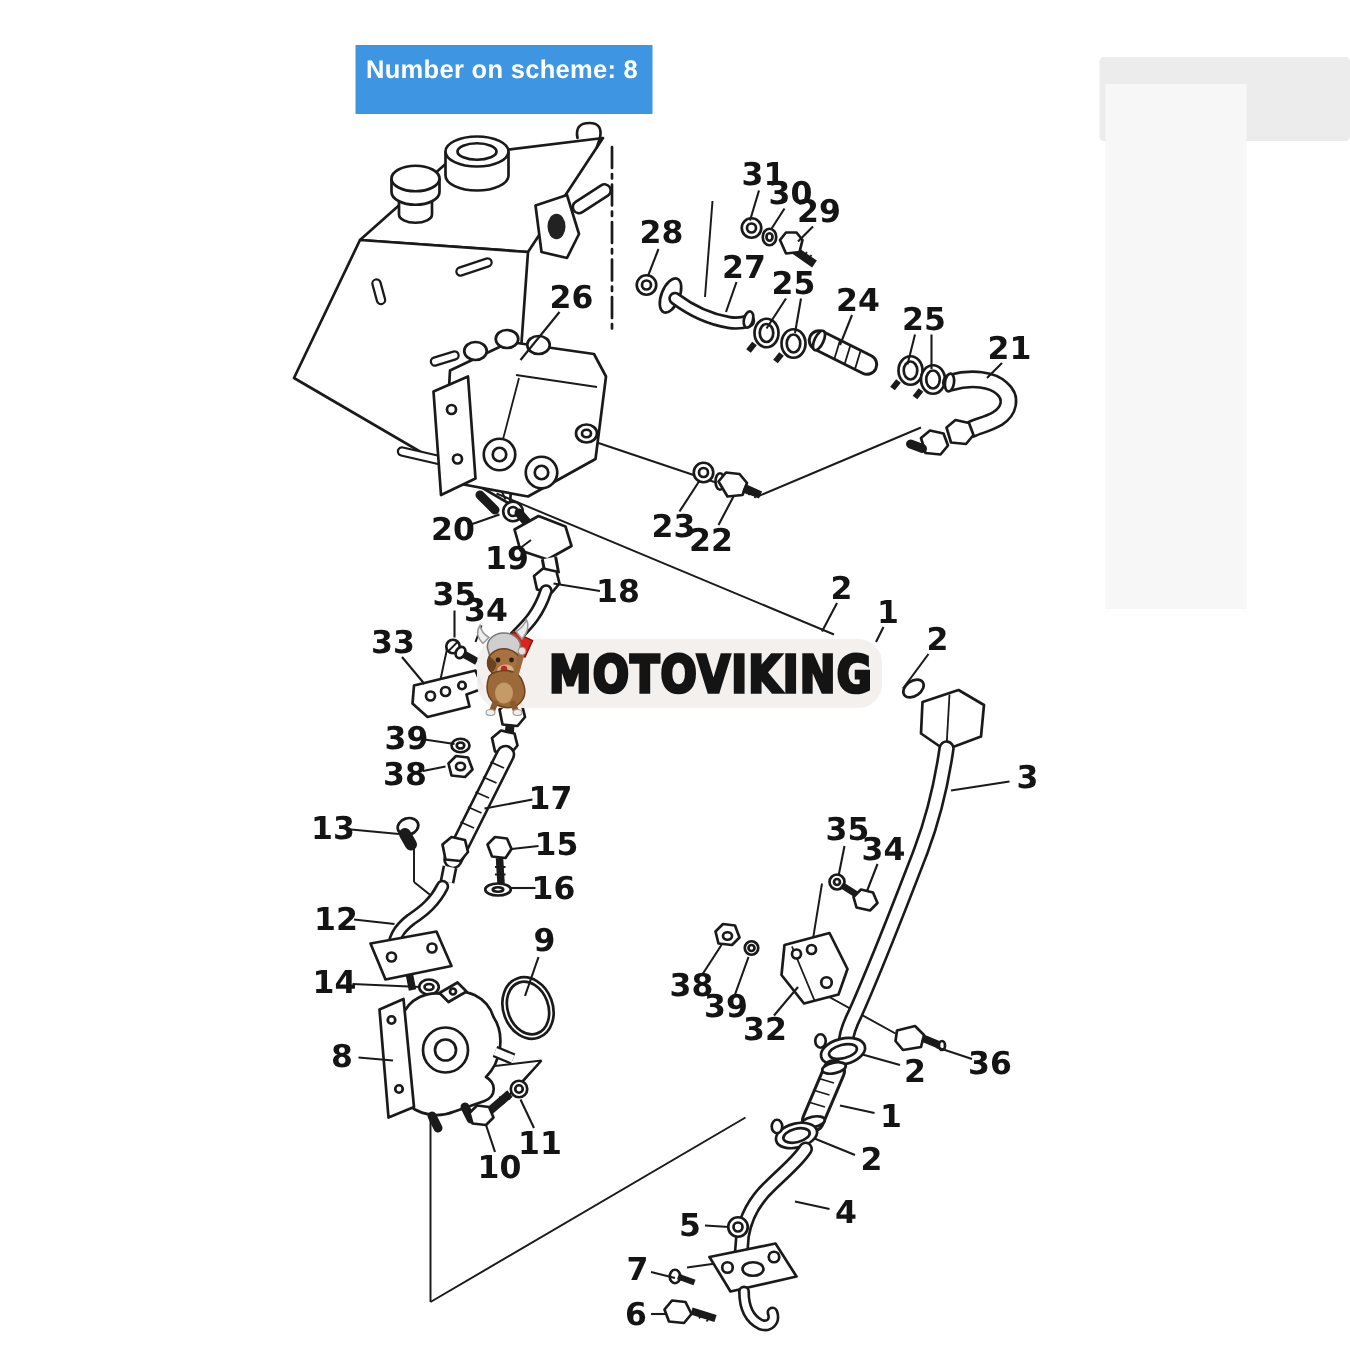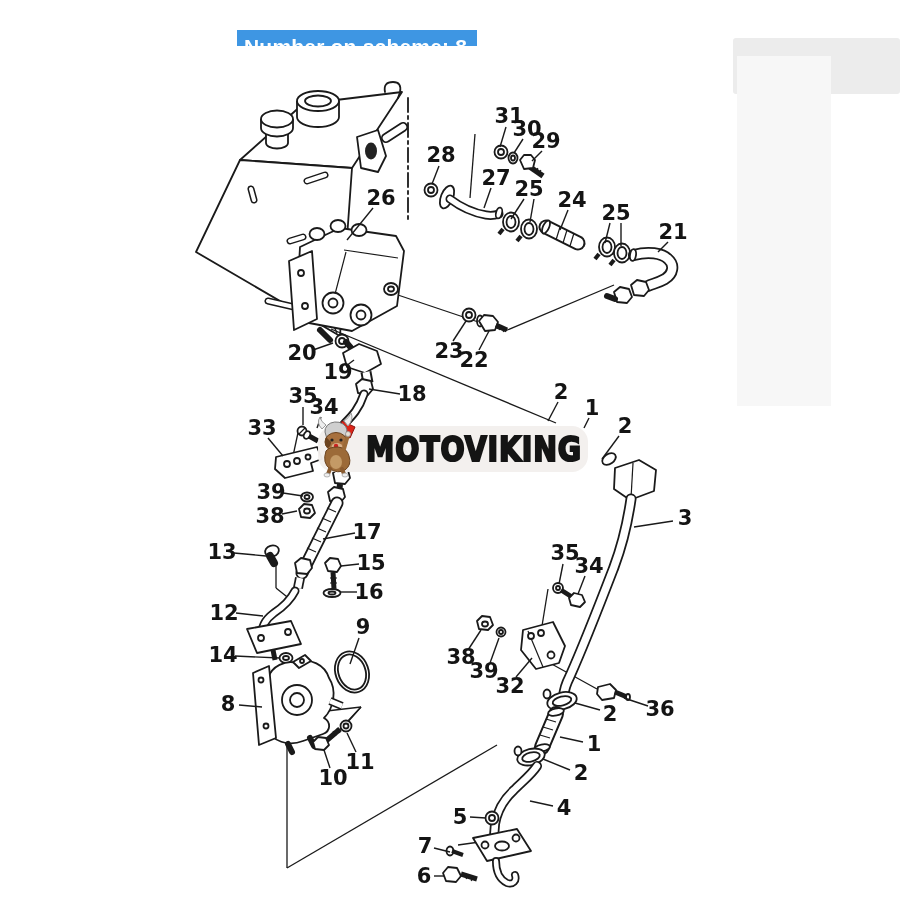--- a/index.html
+++ b/index.html
@@ -1,19 +1,19 @@
 <!DOCTYPE html>
 <html><head>
 <meta charset="utf-8">
 <style>
   html,body{margin:0;padding:0;background:#ffffff;}
   #stage{position:relative;width:900px;height:900px;background:#fff;overflow:hidden;
          font-family:"DejaVu Sans","Liberation Sans",sans-serif;}
-  #scheme-header{position:absolute;left:237px;top:30px;height:16px;line-height:33px;
-         padding:0 10px 0 7px;font-size:21px;font-weight:bold;letter-spacing:0.2px;
+  #scheme-header{position:absolute;left:237px;top:30px;height:46px;line-height:33px;
+         padding:0 10px 0 7px;font-size:17px;font-weight:bold;letter-spacing:0.2px;
          font-family:"Liberation Sans","DejaVu Sans",sans-serif;}
   svg{position:absolute;left:0;top:0;}
   .ink{stroke:#1a1a1a;fill:none;stroke-width:1.8;stroke-linejoin:round;stroke-linecap:round;}
   .part{stroke:#1a1a1a;fill:#ffffff;stroke-width:1.8;stroke-linejoin:round;}
   .tube-o{fill:none;stroke:#1a1a1a;stroke-linecap:round;stroke-linejoin:round;}
   .tube-i{fill:none;stroke:#ffffff;stroke-linecap:round;stroke-linejoin:round;}
   .thin{stroke:#1a1a1a;stroke-width:1.2;fill:none;}
   .callout-text{font-family:"DejaVu Sans","Liberation Sans",sans-serif;font-weight:bold;fill:#141414;}
 </style>
 </head>

